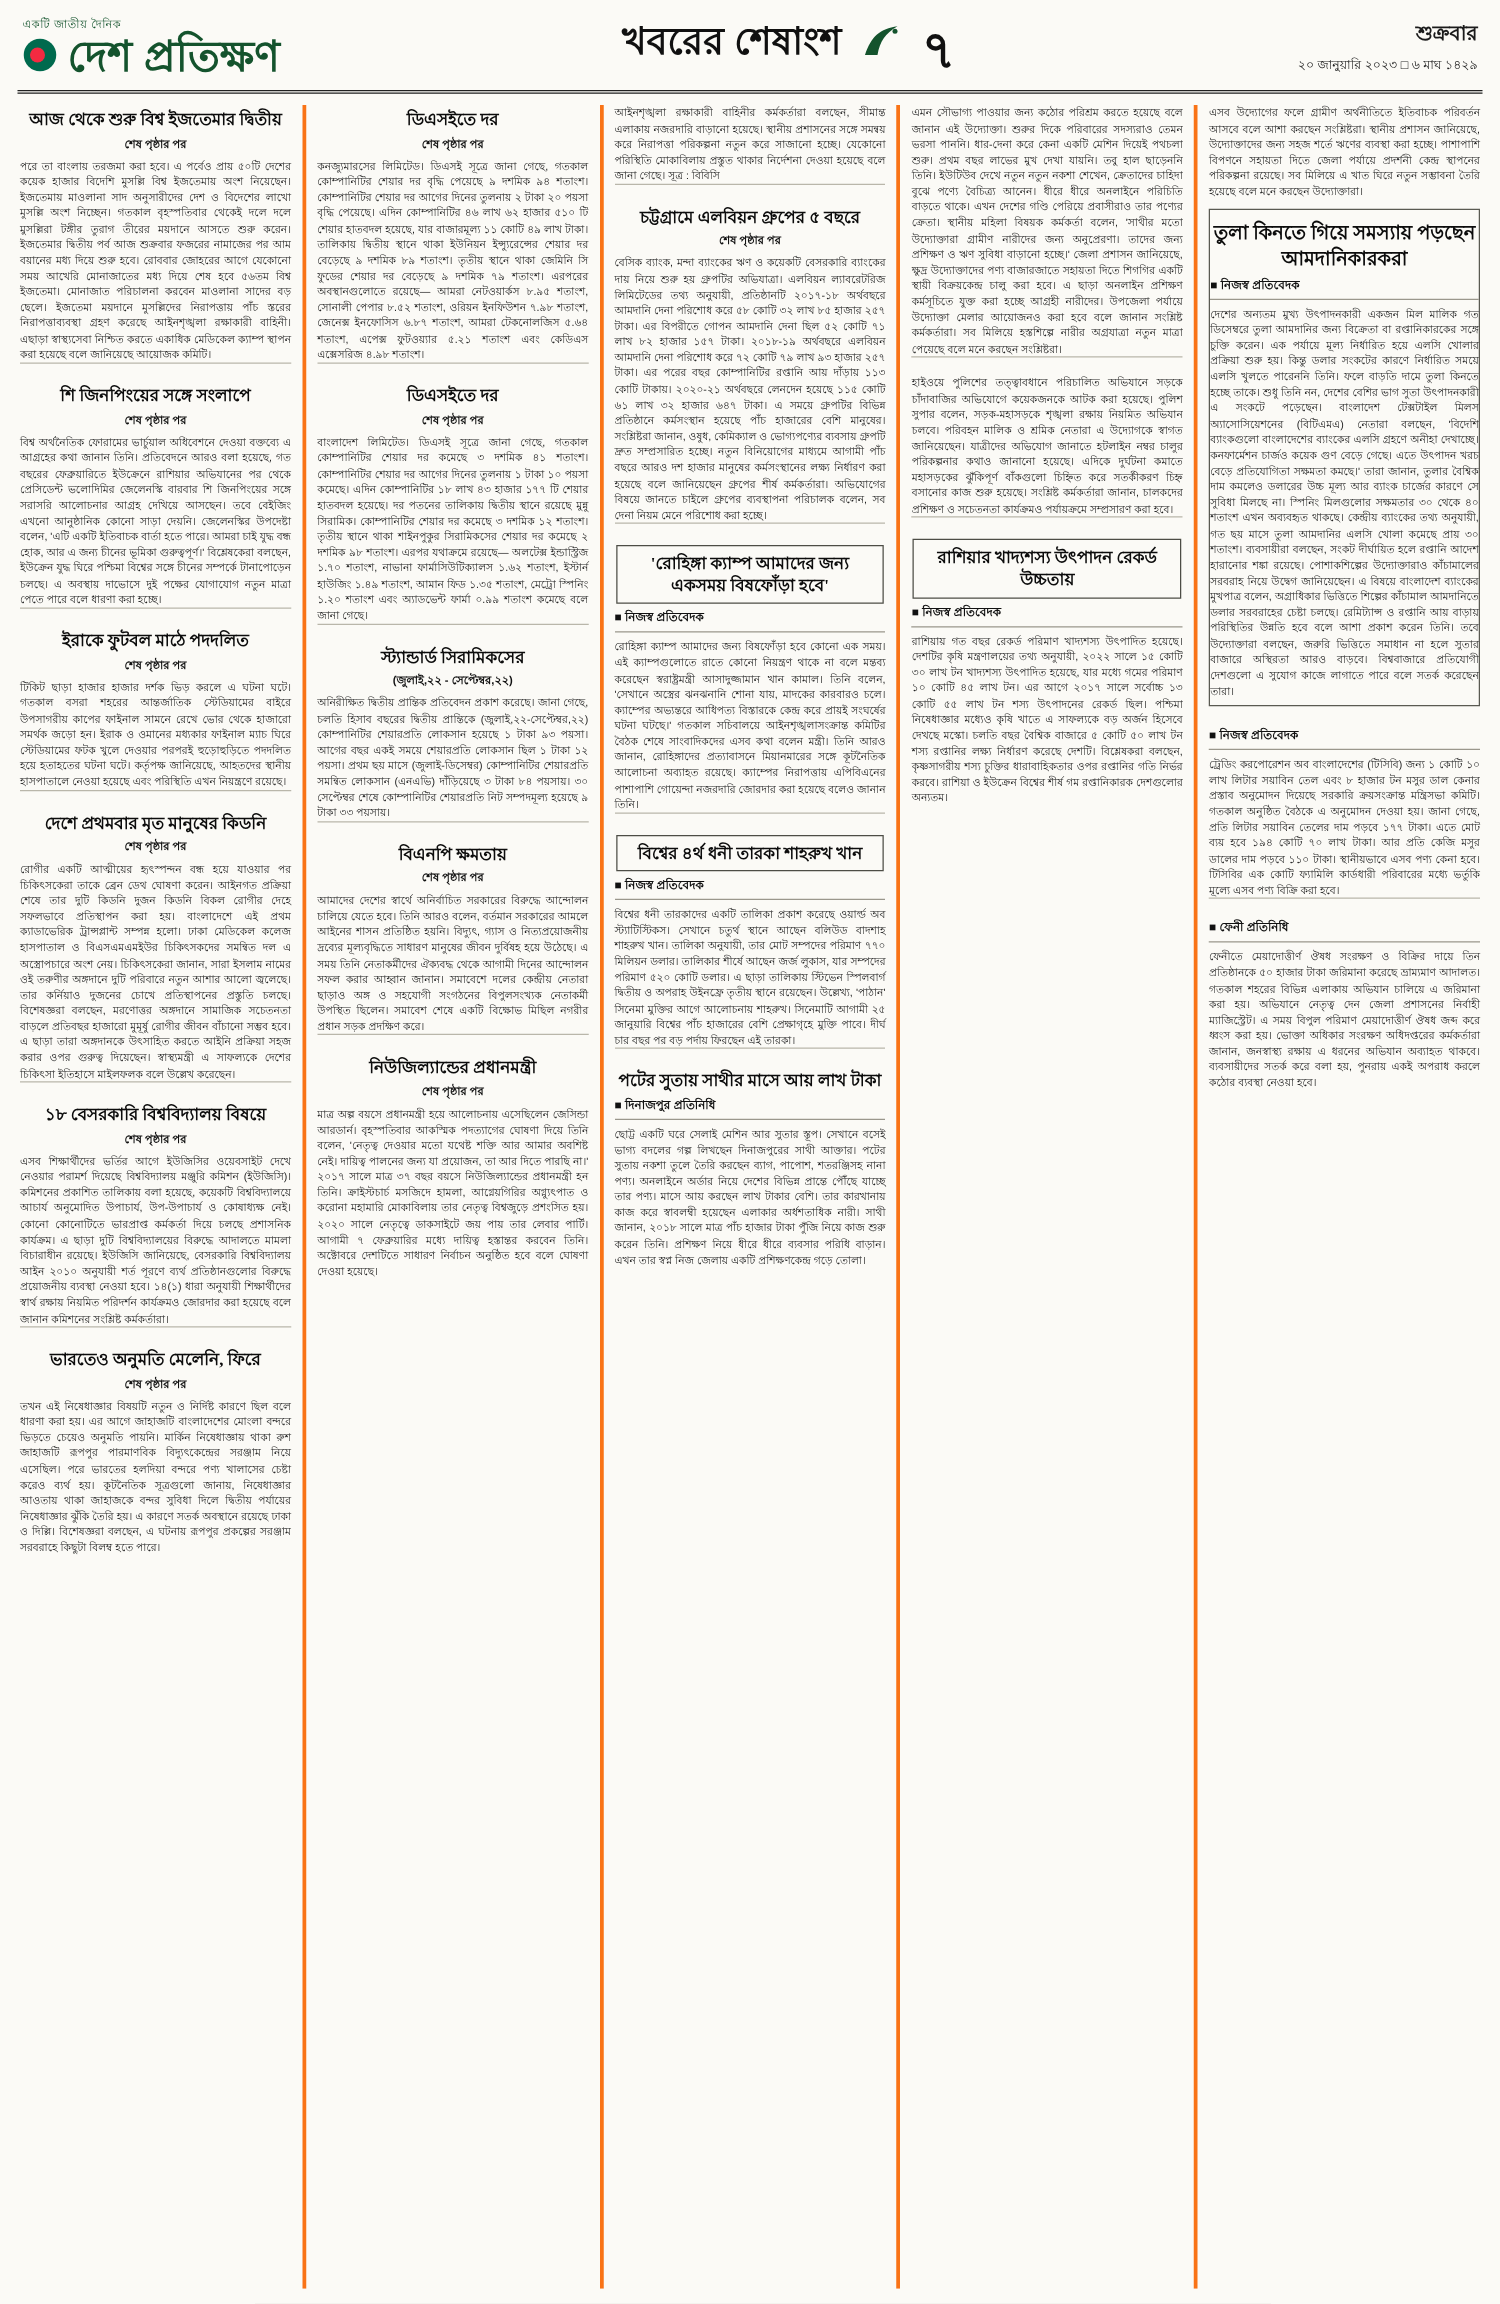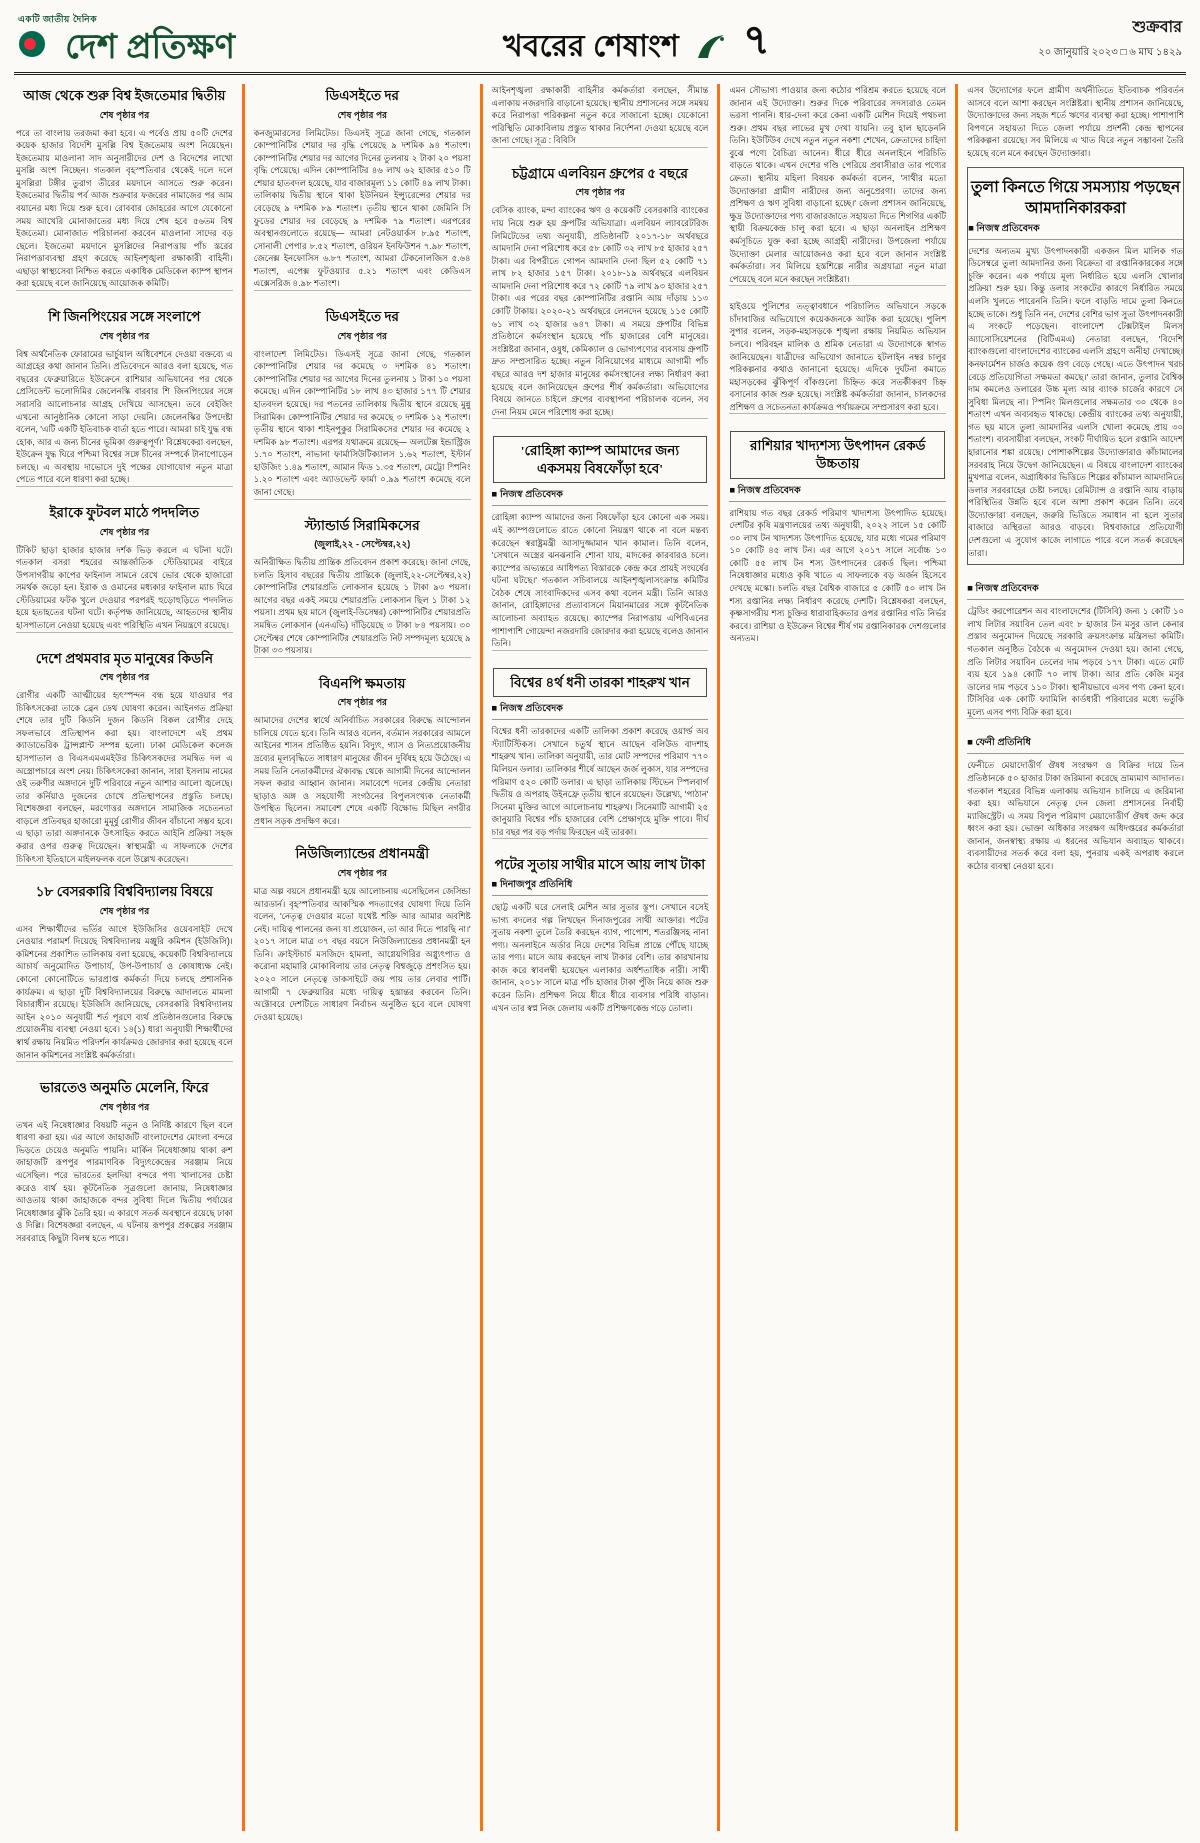--- a/index.html
+++ b/index.html
@@ -9,24 +9,24 @@
   .page{
     width:1200px; height:1843px; margin:0 auto; background:#fbfaf6;
     padding:8px 14px 12px; display:flex; flex-direction:column; overflow:hidden;
   }
   
   .masthead{
     display:flex; align-items:flex-end; justify-content:space-between;
     padding:4px 4px 9px; border-bottom:3px double #1f1f1f;
   }
   .brand{ display:flex; flex-direction:column; }
-  .brand-tagline{ font-size:9px; color:#14532d; letter-spacing:.5px; margin-bottom:2px;font-weight:bold; }
-  .brand-row{ display:flex; align-items:center; gap:19px;text-align:right; }
+  .brand-tagline{ font-size:9px; color:#14532d; letter-spacing:.5px; margin-bottom:2px; }
+  .brand-row{ display:flex; align-items:center; gap:8px;text-align:right; }
   .brand-name{ font-size:34px; font-weight:bold; color:#14532d; line-height:1; }
-  .section-block{ display:flex; align-items:flex-end; gap:16px; margin-bottom:2px; }
+  .section-block{ display:flex; align-items:flex-start; gap:16px; margin-bottom:2px; }
   .section-title{ font-size:30px; font-weight:bold; color:#101010; line-height:1; }
   .ornament{ display:inline-flex; align-items:flex-end; }
   .page-number{ font-size:42px; font-weight:bold; color:#101010; line-height:1; }
   .date-block{ text-align:right; padding-bottom:2px; }
   .day{ font-size:16px; font-weight:bold; }
   .date-line{ font-size:10px; margin-top:3px; color:#222; }
   
   .columns{ flex:1; display:flex; margin-top:9px; overflow:hidden; }
   .col{ flex:1 1 0; min-width:0; padding:0 9px; overflow:hidden; }
   .col:first-child{ padding-left:2px; }

